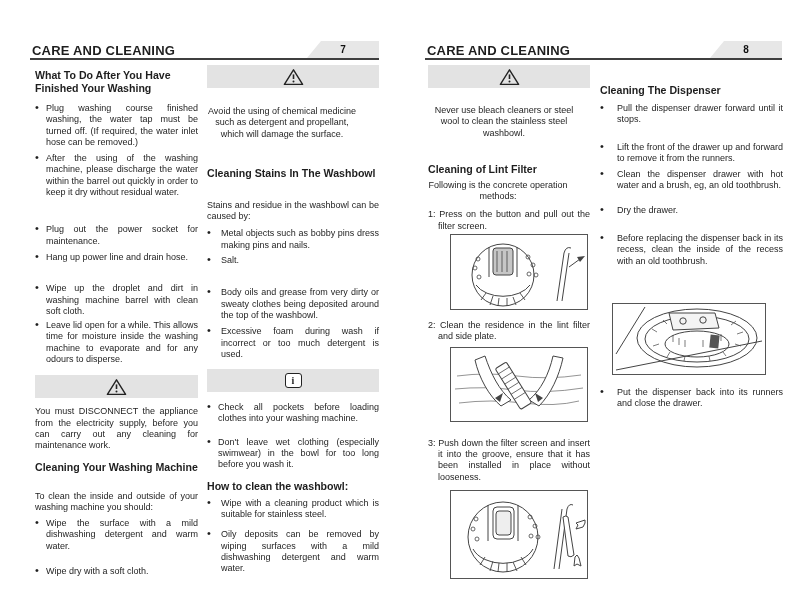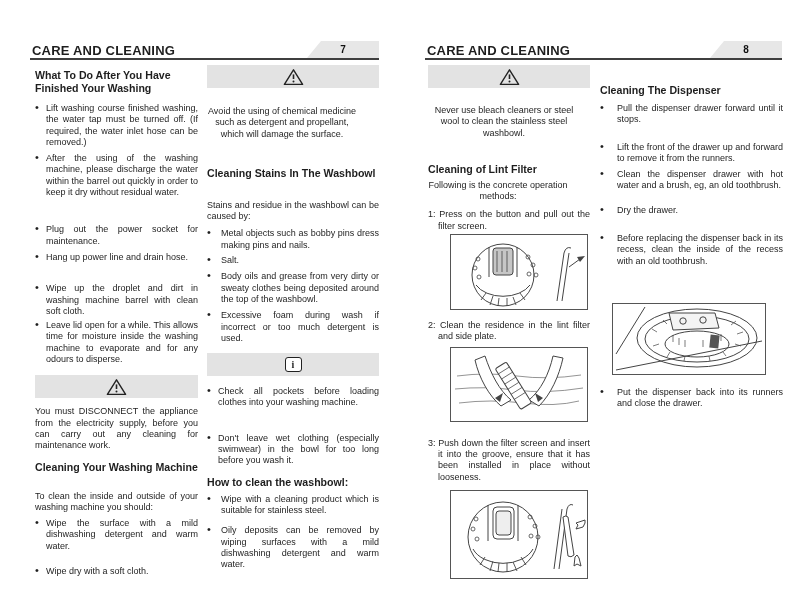--- a/index.html
+++ b/index.html
@@ -55,21 +55,21 @@
 
   <div class="hdr" id="hdr8">
     <span class="pg-title">CARE AND CLEANING</span>
     <span class="pg-tab">8</span>
     <span class="rule"></span>
   </div>
 
   <div class="col" id="p7c1">
     <div class="h" style="margin-top:7px">What To Do After You Have Finished Your Washing</div>
     <ul style="margin-top:8px">
-      <li>Lift washing course finished washing, the water tap must be turned off. (If required, the water inlet hose can be removed.)</li>
+      <li>Plug washing course finished washing, the water tap must be turned off. (If required, the water inlet hose can be removed.)</li>
       <li style="margin-top:5px">After the using of the washing machine, please discharge the water within the barrel out quickly in order to keep it dry without residual water.</li>
     </ul>
     <ul style="margin-top:26px">
       <li>Plug out the power socket for maintenance.</li>
       <li style="margin-top:5px">Hang up power line and drain hose.</li>
       <li style="margin-top:20px">Wipe up the droplet and dirt in washing machine barrel with clean soft cloth.</li>
       <li style="margin-top:3px">Leave lid open for a while. This allows time for moisture inside the washing machine to evaporate and for any odours to disperse.</li>
     </ul>
     <div class="icon-bar" style="margin-top:10px">
       <span>
@@ -98,29 +98,29 @@
           <circle cx="10.5" cy="13.6" r="1" fill="#222"></circle>
         </svg>
       </span>
     </div>
     <p class="ragged" style="margin-top:18px;width:150px">Avoid the using of chemical medicine such as detergent and propellant, which will damage the surface.</p>
     <div class="h" style="margin-top:27px">Cleaning Stains In The Washbowl</div>
     <p style="margin-top:20px">Stains and residue in the washbowl can be caused by:</p>
     <ul style="margin-top:6px">
       <li style="padding-left:14px">Metal objects such as bobby pins dress making pins and nails.</li>
       <li style="padding-left:14px;margin-top:4px">Salt.</li>
-      <li style="padding-left:14px;margin-top:5px">Body oils and grease from very dirty or sweaty clothes being deposited around the top of the washbowl.</li>
+      <li style="padding-left:14px;margin-top:21px">Body oils and grease from very dirty or sweaty clothes being deposited around the top of the washbowl.</li>
       <li style="padding-left:14px;margin-top:5px">Excessive foam during wash if incorrect or too much detergent is used.</li>
     </ul>
     <div class="icon-bar" style="margin-top:9px">
       <span class="info-chip">i</span>
     </div>
     <ul style="margin-top:10px">
       <li>Check all pockets before loading clothes into your washing machine.</li>
-      <li style="margin-top:24px">Don't leave wet clothing (especially swimwear) in the bowl for too long before you wash it.</li>
+      <li style="margin-top:12px">Don't leave wet clothing (especially swimwear) in the bowl for too long before you wash it.</li>
     </ul>
     <div class="h" style="margin-top:9px">How to clean the washbowl:</div>
     <ul style="margin-top:5px">
       <li style="padding-left:14px">Wipe with a cleaning product which is suitable for stainless steel.</li>
       <li style="padding-left:14px;margin-top:9px">Oily deposits can be removed by wiping surfaces with a mild dishwashing detergent and warm water.</li>
     </ul>
   </div>
 
   <div class="col" id="p8c1">
     <div class="icon-bar" style="margin-top:3px">

